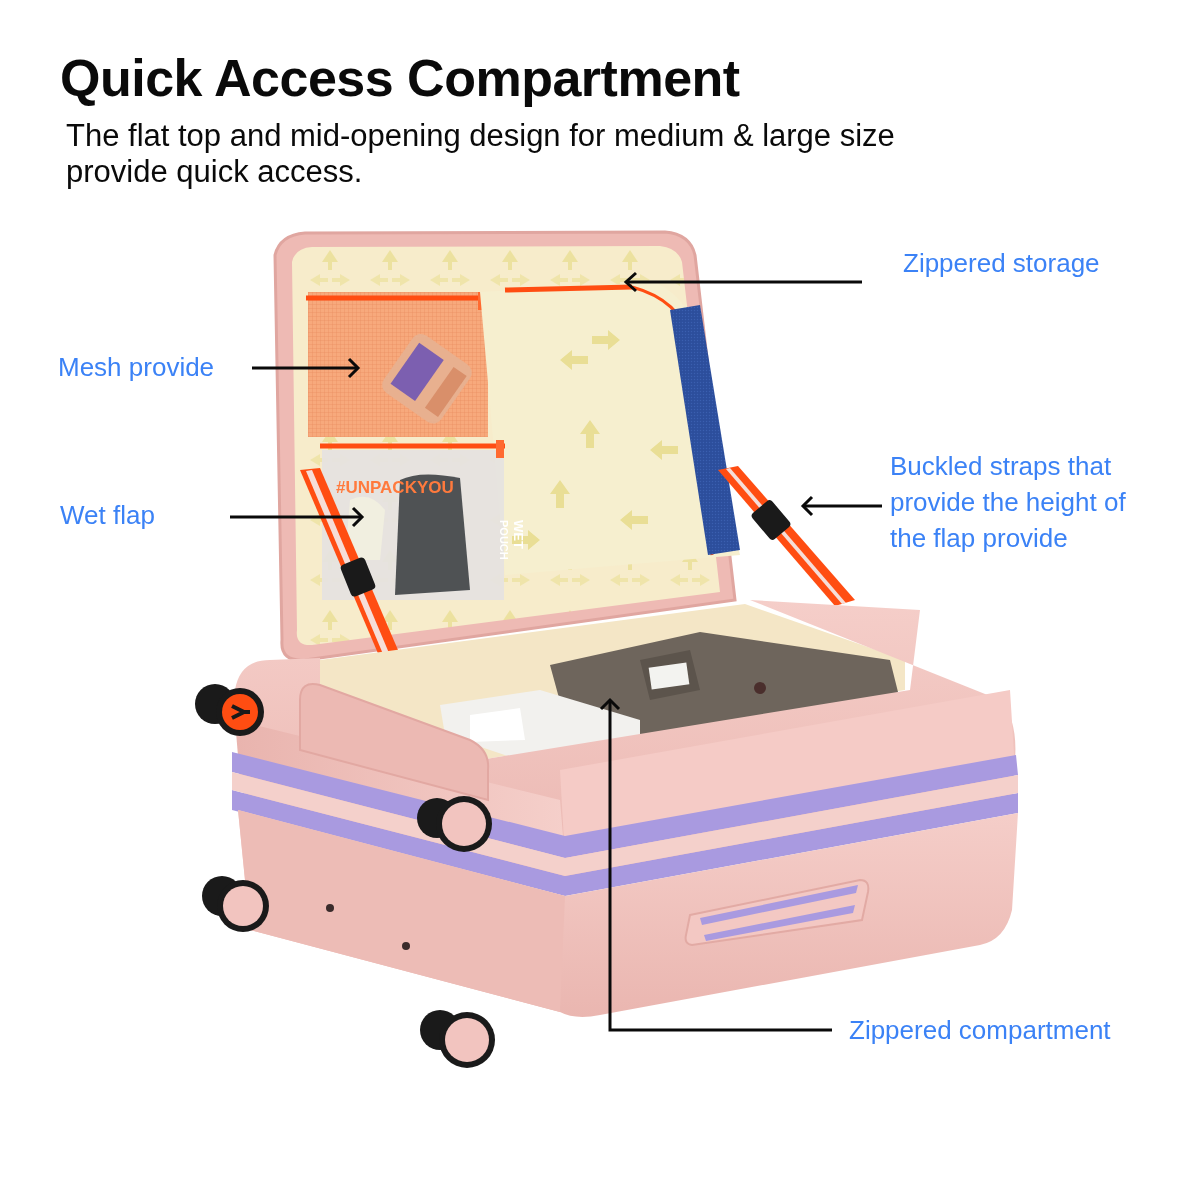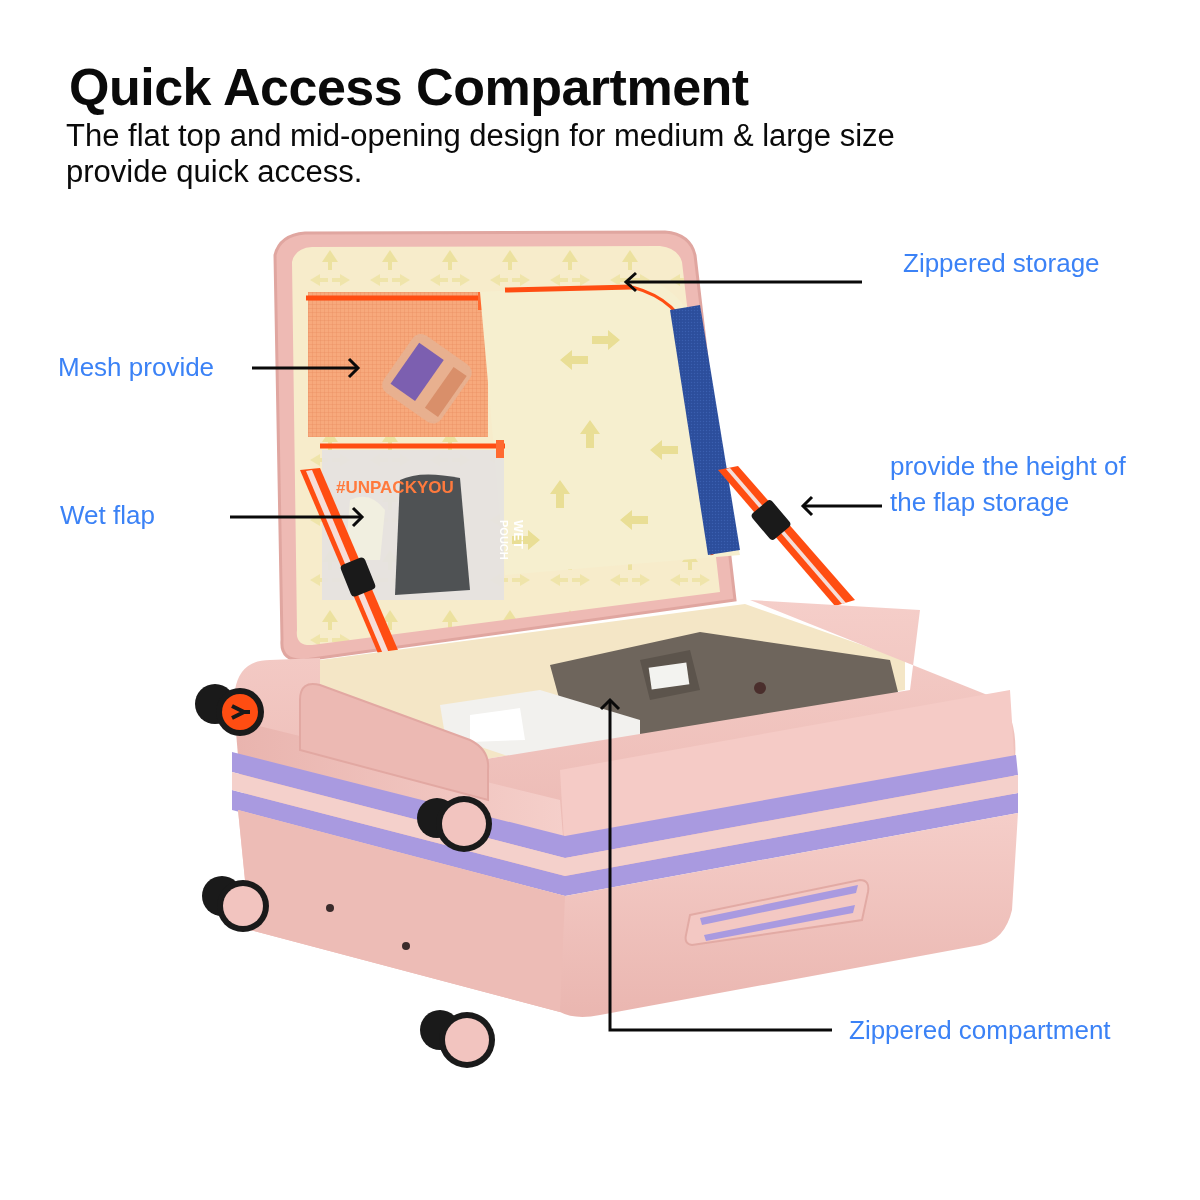--- a/index.html
+++ b/index.html
@@ -1,17 +1,17 @@
 <!DOCTYPE html>
 <html><head>
   <meta charset="utf-8">
   <style>
     html, body { margin: 0; padding: 0; background: #ffffff; }
     body { width: 1200px; height: 1200px; position: relative; overflow: hidden; font-family: "Liberation Sans", "DejaVu Sans", sans-serif; color: #0a0a0a; }
-    .title { position: absolute; left: 60px; top: 52px; font-size: 52px; font-weight: 700; letter-spacing: -0.5px; line-height: 1; margin: 9px; }
+    .title { position: absolute; left: 60px; top: 52px; font-size: 52px; font-weight: 700; letter-spacing: -0.5px; line-height: 1; margin: 0; }
     .subtitle { position: absolute; left: 66px; top: 118px; width: 880px; font-size: 31px; line-height: 36px; margin: 0; }
     .callout { position: absolute; font-size: 26px; line-height: 36px; color: #3b82f6; }
     .c-zip { left: 903px; top: 245px; width: 260px; }
     .c-mesh { left: 58px; top: 349px; }
     .c-wet { left: 60px; top: 497px; }
     .c-buckle { left: 890px; top: 448px; width: 280px; }
     .c-storage { left: 849px; top: 1012px; }
     svg.art { position: absolute; left: 0; top: 0; }
     .label-text { white-space: nowrap; }
   </style>
@@ -167,16 +167,17 @@
     <path d="M601 709 L610 700 L619 709"></path>
   </g>
 </svg>
 
 <div class="callout c-zip">
   <div class="label-text">Zippered storage</div>
 </div>
 <div class="callout c-mesh label-text">Mesh provide</div>
 <div class="callout c-wet label-text">Wet flap</div>
 <div class="callout c-buckle">
+  <div class="label-text">Buckled straps that</div>
   <div class="label-text">provide the height of</div>
-  <div class="label-text">the flap storage</div>
+  <div class="label-text">the flap provide</div>
 </div>
 <div class="callout c-storage label-text">Zippered compartment</div>
 
 </body></html>

